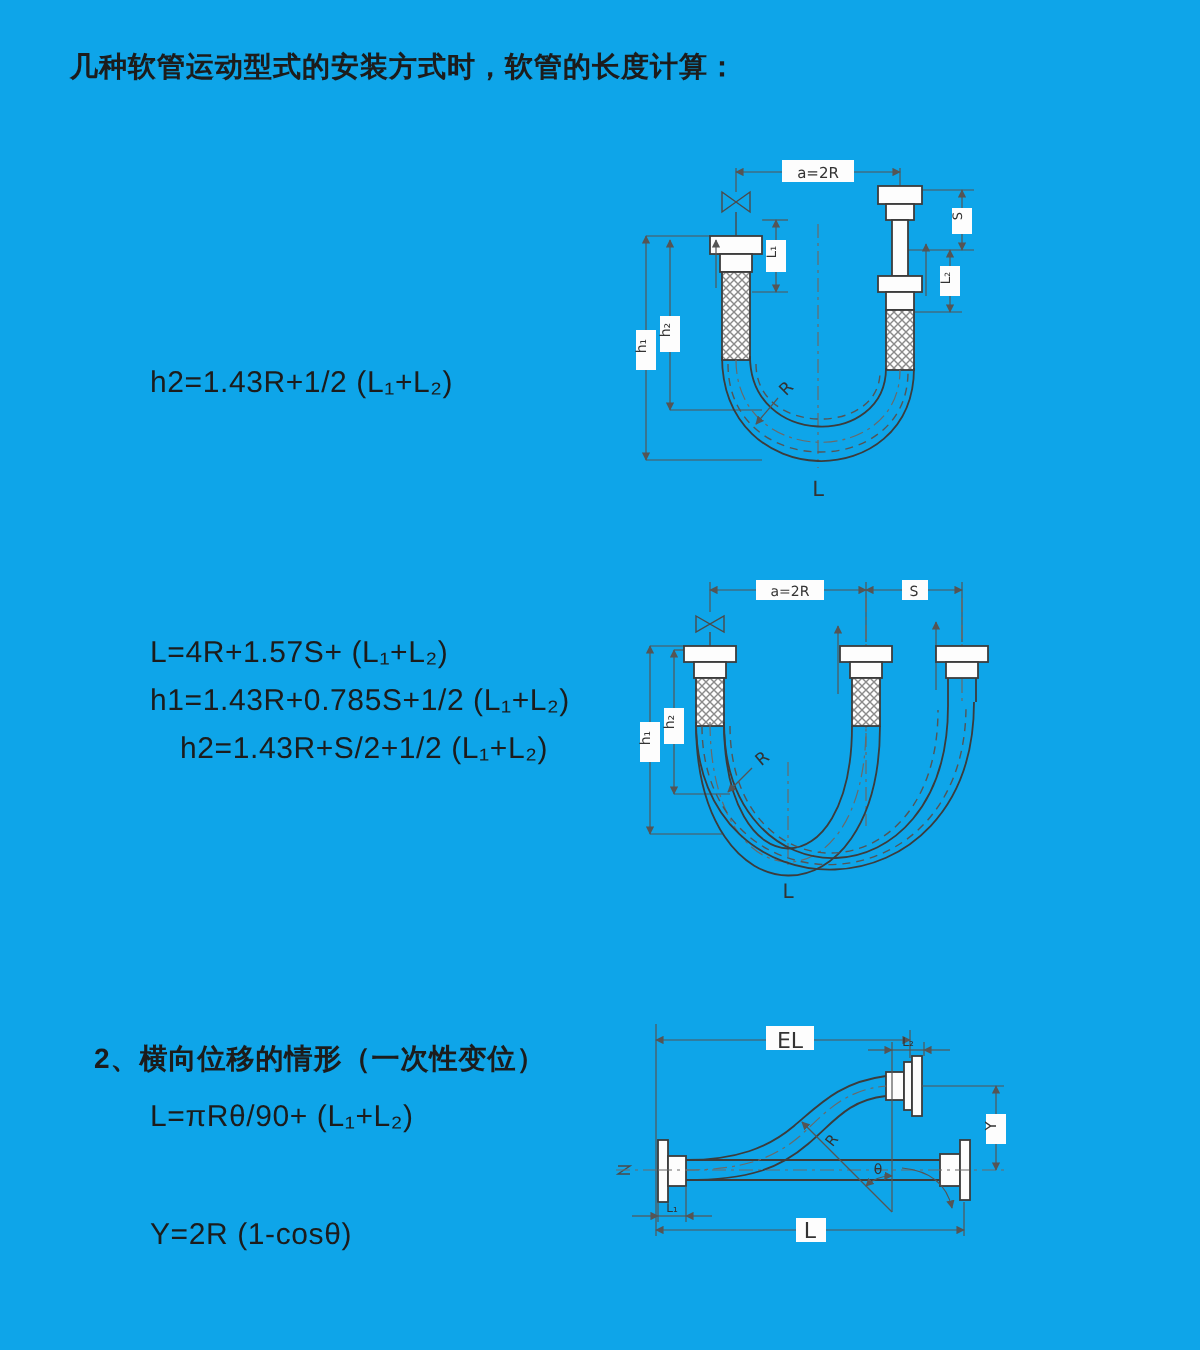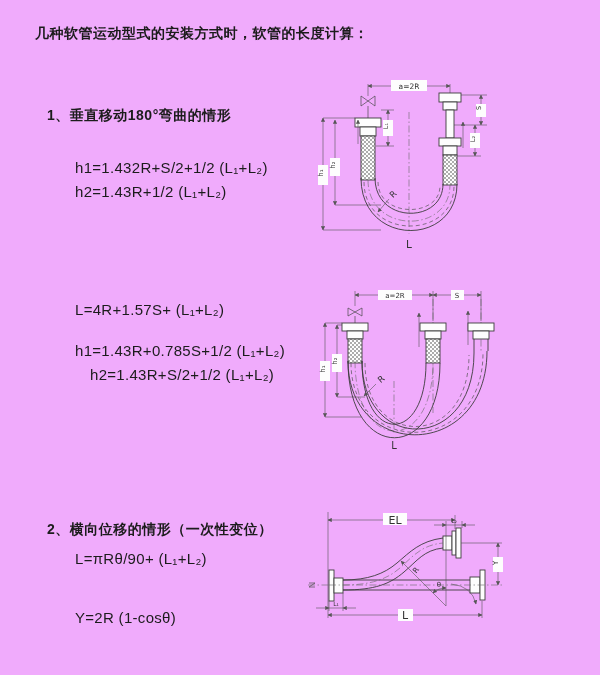--- a/index.html
+++ b/index.html
@@ -1,18 +1,18 @@
 <!DOCTYPE html>
 <html><head>
 <meta charset="utf-8">
 <style>
   html,body{margin:0;padding:0;background:#e8e8e8;}
   .page{
     position:relative;width:600px;height:675px;margin:0 auto;
-    background:#f0abfc;overflow:hidden;
+    background:#0ea5e9;overflow:hidden;
     font-family:"Liberation Sans","DejaVu Sans",sans-serif;
     color:#1c1c1c;
   }
   .t{position:absolute;white-space:nowrap;line-height:1.1;}
   .title{font-size:14px;font-weight:bold;letter-spacing:.5px;}
   .heading{font-size:14px;font-weight:bold;letter-spacing:.5px;}
   .formula{font-size:15px;font-weight:normal;letter-spacing:.3px;}
   svg{position:absolute;}
   svg text{font-family:"DejaVu Sans","Liberation Sans",sans-serif;fill:#333;}
   .dln{stroke:#555;stroke-width:.6;fill:none;}
@@ -25,25 +25,23 @@
   .hbox2{fill:url(#hat2);stroke:#3c3c3c;stroke-width:.9;}
   .wbg{fill:#fdfdfd;stroke:none;}
 </style>
 </head>
 <body>
 
 <div class="page">
 
   <div class="t title" style="left:35px;top:26px;">几种软管运动型式的安装方式时，软管的长度计算：</div>
 
-  <div class="t heading" style="left:47px;top:108px;">1、垂直移动180°弯曲的情形</div>
-  <div class="t formula" style="left:75px;top:160px;">h1=1.432R+S/2+1/2 (L₁+L₂)</div>
   <div class="t formula" style="left:75px;top:184px;">h2=1.43R+1/2 (L₁+L₂)</div>
 
-  <div class="t formula" style="left:75px;top:302px;">L=4R+1.57S+ (L₁+L₂)</div>
+  <div class="t formula" style="left:75px;top:319px;">L=4R+1.57S+ (L₁+L₂)</div>
   <div class="t formula" style="left:75px;top:343px;">h1=1.43R+0.785S+1/2 (L₁+L₂)</div>
   <div class="t formula" style="left:90px;top:367px;">h2=1.43R+S/2+1/2 (L₁+L₂)</div>
 
   <div class="t heading" style="left:47px;top:522px;">2、横向位移的情形（一次性变位）</div>
   <div class="t formula" style="left:75px;top:551px;">L=πRθ/90+ (L₁+L₂)</div>
   <div class="t formula" style="left:75px;top:575px;margin-top:35px;">Y=2R (1-cosθ)</div>
 
   <svg style="left:315px;top:72px;" width="285" height="195" viewBox="0 0 285 195">
     <defs>
       <marker id="ar1" viewBox="0 0 10 10" refX="9" refY="5" markerWidth="7" markerHeight="7" orient="auto-start-reverse">

